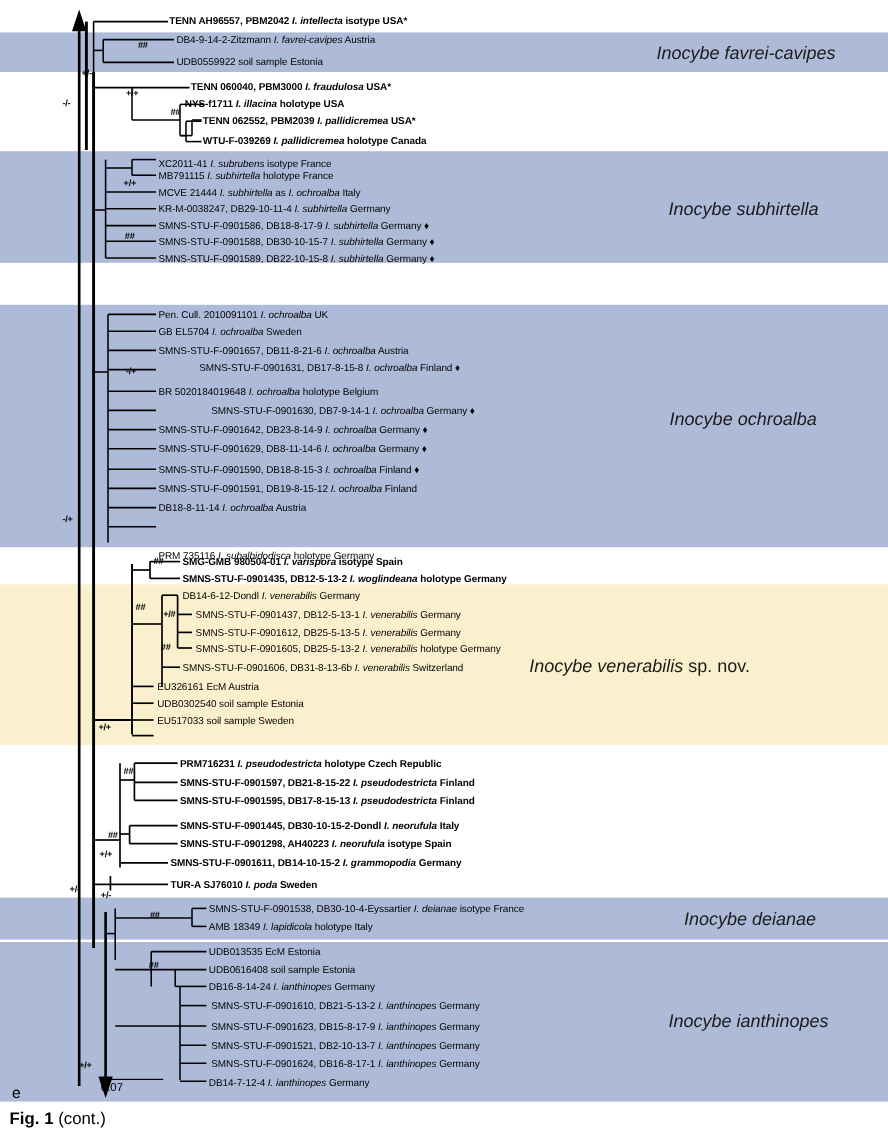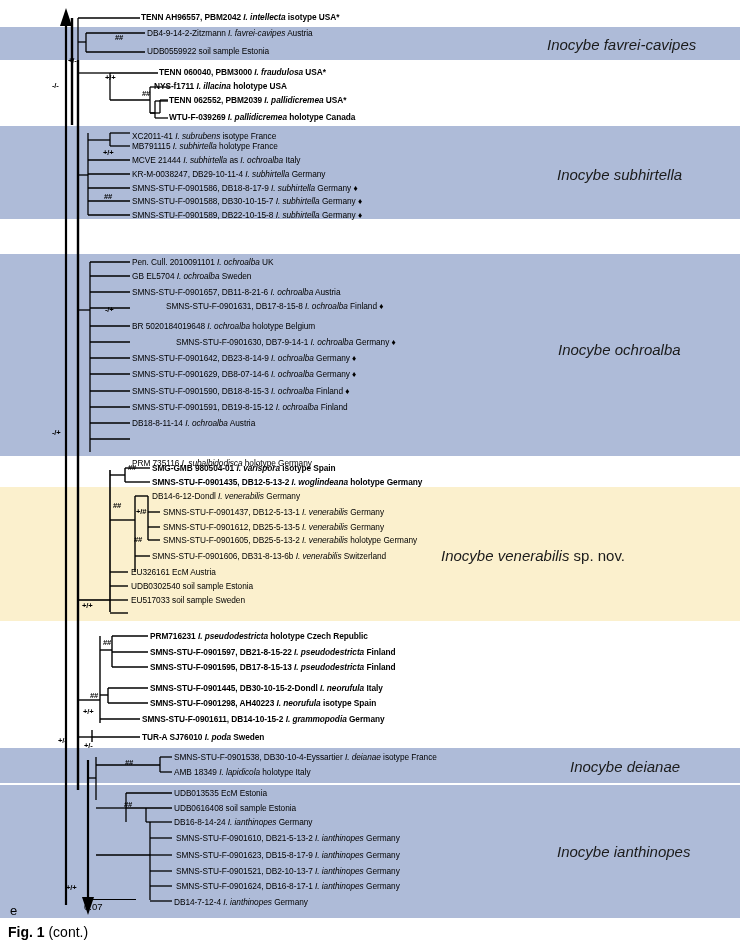--- a/index.html
+++ b/index.html
@@ -340,21 +340,21 @@
   </div>
   <div class="taxon" style="left:132px; top:338px;padding-left:44px;">
     <span>SMNS-STU-F-0901630, DB7-9-14-1</span>
     <i>I. ochroalba</i><span> Germany ♦</span>
   </div>
   <div class="taxon" style="left:132px; top:354px;">
     <span>SMNS-STU-F-0901642, DB23-8-14-9</span>
     <i>I. ochroalba</i><span> Germany ♦</span>
   </div>
   <div class="taxon" style="left:132px; top:370px;">
-    <span>SMNS-STU-F-0901629, DB8-07-14-6</span>
+    <span>SMNS-STU-F-0901629, DB8-11-14-6</span>
     <i>I. ochroalba</i><span> Germany ♦</span>
   </div>
   <div class="taxon" style="left:132px; top:387px;">
     <span>SMNS-STU-F-0901590, DB18-8-15-3</span>
     <i>I. ochroalba</i><span> Finland ♦</span>
   </div>
   <div class="taxon" style="left:132px; top:403px;">
     <span>SMNS-STU-F-0901591, DB19-8-15-12</span>
     <i>I. ochroalba</i><span> Finland</span>
   </div>

